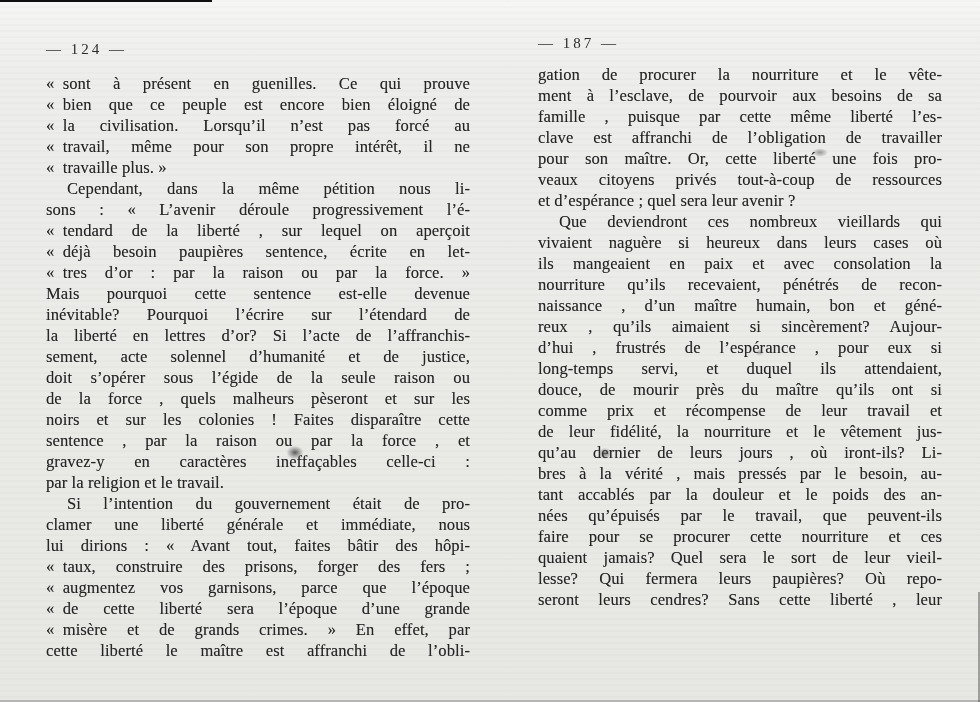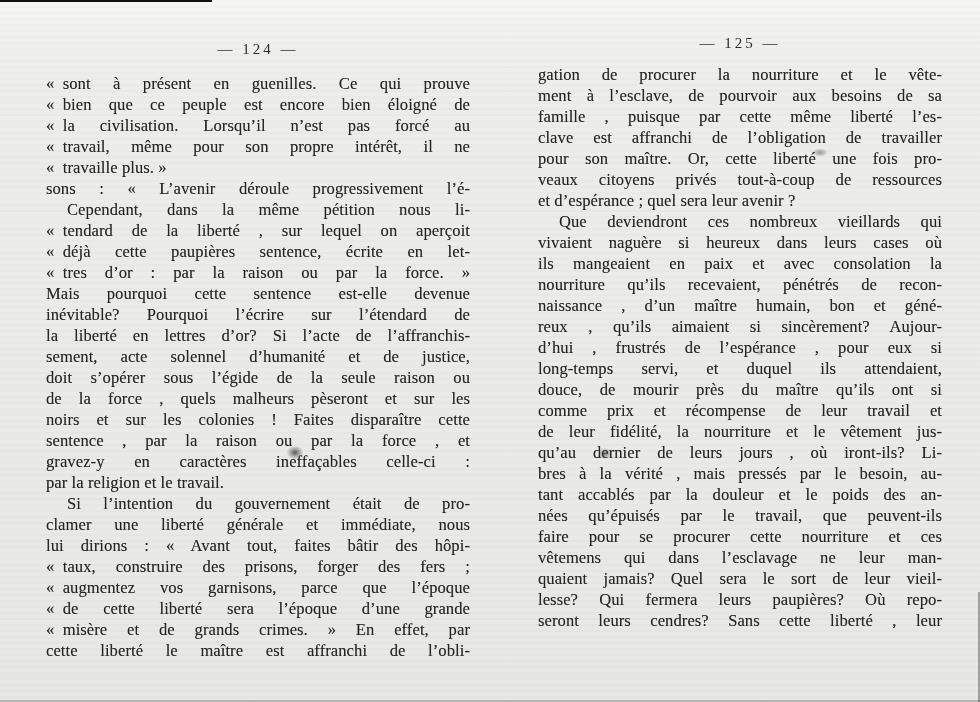--- a/index.html
+++ b/index.html
@@ -10,21 +10,21 @@
     color:#242424;
   }
   .streaks {
     position:absolute; inset:0; pointer-events:none;
     background: repeating-linear-gradient(180deg, rgba(0,0,0,0.015) 0px, rgba(0,0,0,0.015) 2px, transparent 2px, transparent 6px);
   }
   .page { position:absolute; }
   #page-left  { left:46px;  top:40px; width:424px; }
   #page-right { left:538px; top:34px; width:404px; }
   .page-number {
-    text-align:center; font-size:15px; letter-spacing:3px; color:#2b2b2b;
+    text-align:left; font-size:15px; letter-spacing:3px; color:#2b2b2b;
     height:19px; line-height:19px;
   }
   #page-left  .page-number { margin-bottom:14px; }
   #page-right .page-number { margin-bottom:11px; }
   .line {
     height:21px; line-height:21px; font-size:16.5px;
     text-align:justify; text-align-last:justify;
     overflow:hidden; letter-spacing:0.1px;
     text-shadow: 0.2px 0.2px 0 rgba(30,30,30,0.35);
   }
@@ -51,24 +51,24 @@
 <div class="streaks"></div>
 
 <div class="page" id="page-left">
   <div class="page-number">— 124 —</div>
   <div class="page-lines">
       <div class="line j"><span>« sont à présent en guenilles. Ce qui prouve</span></div>
       <div class="line j"><span>« bien que ce peuple est encore bien éloigné de</span></div>
       <div class="line j"><span>« la civilisation. Lorsqu’il n’est pas forcé au</span></div>
       <div class="line j"><span>« travail, même pour son propre intérêt, il ne</span></div>
       <div class="line end"><span>« travaille plus. »</span></div>
+      <div class="line j ind"><span>Cependant, dans la même pétition nous li-</span></div>
       <div class="line j"><span>sons : « L’avenir déroule progressivement l’é-</span></div>
-      <div class="line j ind"><span>Cependant, dans la même pétition nous li-</span></div>
       <div class="line j"><span>« tendard de la liberté , sur lequel on aperçoit</span></div>
-      <div class="line j"><span>« déjà cette </span><span class="it">paupières sentence</span><span>, écrite en let-</span></div>
+      <div class="line j"><span>« déjà besoin </span><span class="it">paupières sentence</span><span>, écrite en let-</span></div>
       <div class="line j"><span>« tres d’or : </span><span class="it">par la raison ou par la force.</span><span> »</span></div>
       <div class="line j"><span>Mais pourquoi cette sentence est-elle devenue</span></div>
       <div class="line j"><span>inévitable? Pourquoi l’écrire sur l’étendard de</span></div>
       <div class="line j"><span>la liberté en lettres d’or? Si l’acte de l’affranchis-</span></div>
       <div class="line j"><span>sement, acte solennel d’humanité et de justice,</span></div>
       <div class="line j"><span>doit s’opérer sous l’égide de la </span><span class="it">seule raison ou</span></div>
       <div class="line j"><span class="it">de la force</span><span> , quels malheurs pèseront et sur les</span></div>
       <div class="line j"><span>noirs et sur les colonies ! Faites disparaître cette</span></div>
       <div class="line j"><span>sentence , </span><span class="it">par la raison ou par la force</span><span> , et</span></div>
       <div class="line j"><span>gravez-y en caractères ineffaçables celle-ci :</span></div>
@@ -78,21 +78,21 @@
       <div class="line j"><span>lui dirions : « Avant tout, faites bâtir des hôpi-</span></div>
       <div class="line j"><span>« taux, construire des prisons, forger des fers ;</span></div>
       <div class="line j"><span>« augmentez vos garnisons, parce que l’époque</span></div>
       <div class="line j"><span>« de cette liberté sera l’époque d’une grande</span></div>
       <div class="line j"><span>« misère et de grands crimes. » En effet, par</span></div>
       <div class="line j"><span>cette liberté le maître est affranchi de l’obli-</span></div>
     </div>
 </div>
 
 <div class="page" id="page-right">
-  <div class="page-number">— 125 —</div>
+  <div class="page-number">— 187 —</div>
   <div class="page-lines">
       <div class="line j"><span>gation de procurer la nourriture et le vête-</span></div>
       <div class="line j"><span>ment à l’esclave, de pourvoir aux besoins de sa</span></div>
       <div class="line j"><span>famille , puisque par cette même liberté l’es-</span></div>
       <div class="line j"><span>clave est affranchi de l’obligation de travailler</span></div>
       <div class="line j"><span>pour son maître. Or, cette liberté une fois pro-</span></div>
       <div class="line j"><span>veaux </span><span class="it">citoyens</span><span> privés tout-à-coup de ressources</span></div>
       <div class="line end"><span>et d’espérance ; quel sera leur avenir ?</span></div>
       <div class="line j ind"><span>Que deviendront ces nombreux vieillards qui</span></div>
       <div class="line j"><span>vivaient naguère si heureux dans leurs cases où</span></div>
@@ -103,21 +103,20 @@
       <div class="line j"><span>d’hui , frustrés de l’espérance , pour eux si</span></div>
       <div class="line j"><span>long-temps servi, et duquel ils attendaient,</span></div>
       <div class="line j"><span>douce, de mourir près du maître qu’ils ont si</span></div>
       <div class="line j"><span>comme prix et récompense de leur travail et</span></div>
       <div class="line j"><span>de leur fidélité, la nourriture et le vêtement jus-</span></div>
       <div class="line j"><span>qu’au dernier de leurs jours , où iront-ils? Li-</span></div>
       <div class="line j"><span>bres à la vérité , mais pressés par le besoin, au-</span></div>
       <div class="line j"><span>tant accablés par la douleur et le poids des an-</span></div>
       <div class="line j"><span>nées qu’épuisés par le travail, que peuvent-ils</span></div>
       <div class="line j"><span>faire pour se procurer cette nourriture et ces</span></div>
-      <div class="line j"><span>vêtemens qui dans l’esclavage ne leur man-</span></div>
       <div class="line j"><span>quaient jamais? Quel sera le sort de leur vieil-</span></div>
       <div class="line j"><span>lesse? Qui fermera leurs paupières? Où repo-</span></div>
       <div class="line j"><span>seront leurs cendres? Sans cette liberté , leur</span></div>
     </div>
 </div>
 
 <div class="smudge smudge-1"></div>
 <div class="smudge smudge-2"></div>
 <div class="smudge smudge-3"></div>
 <div class="smudge smudge-4"></div>

